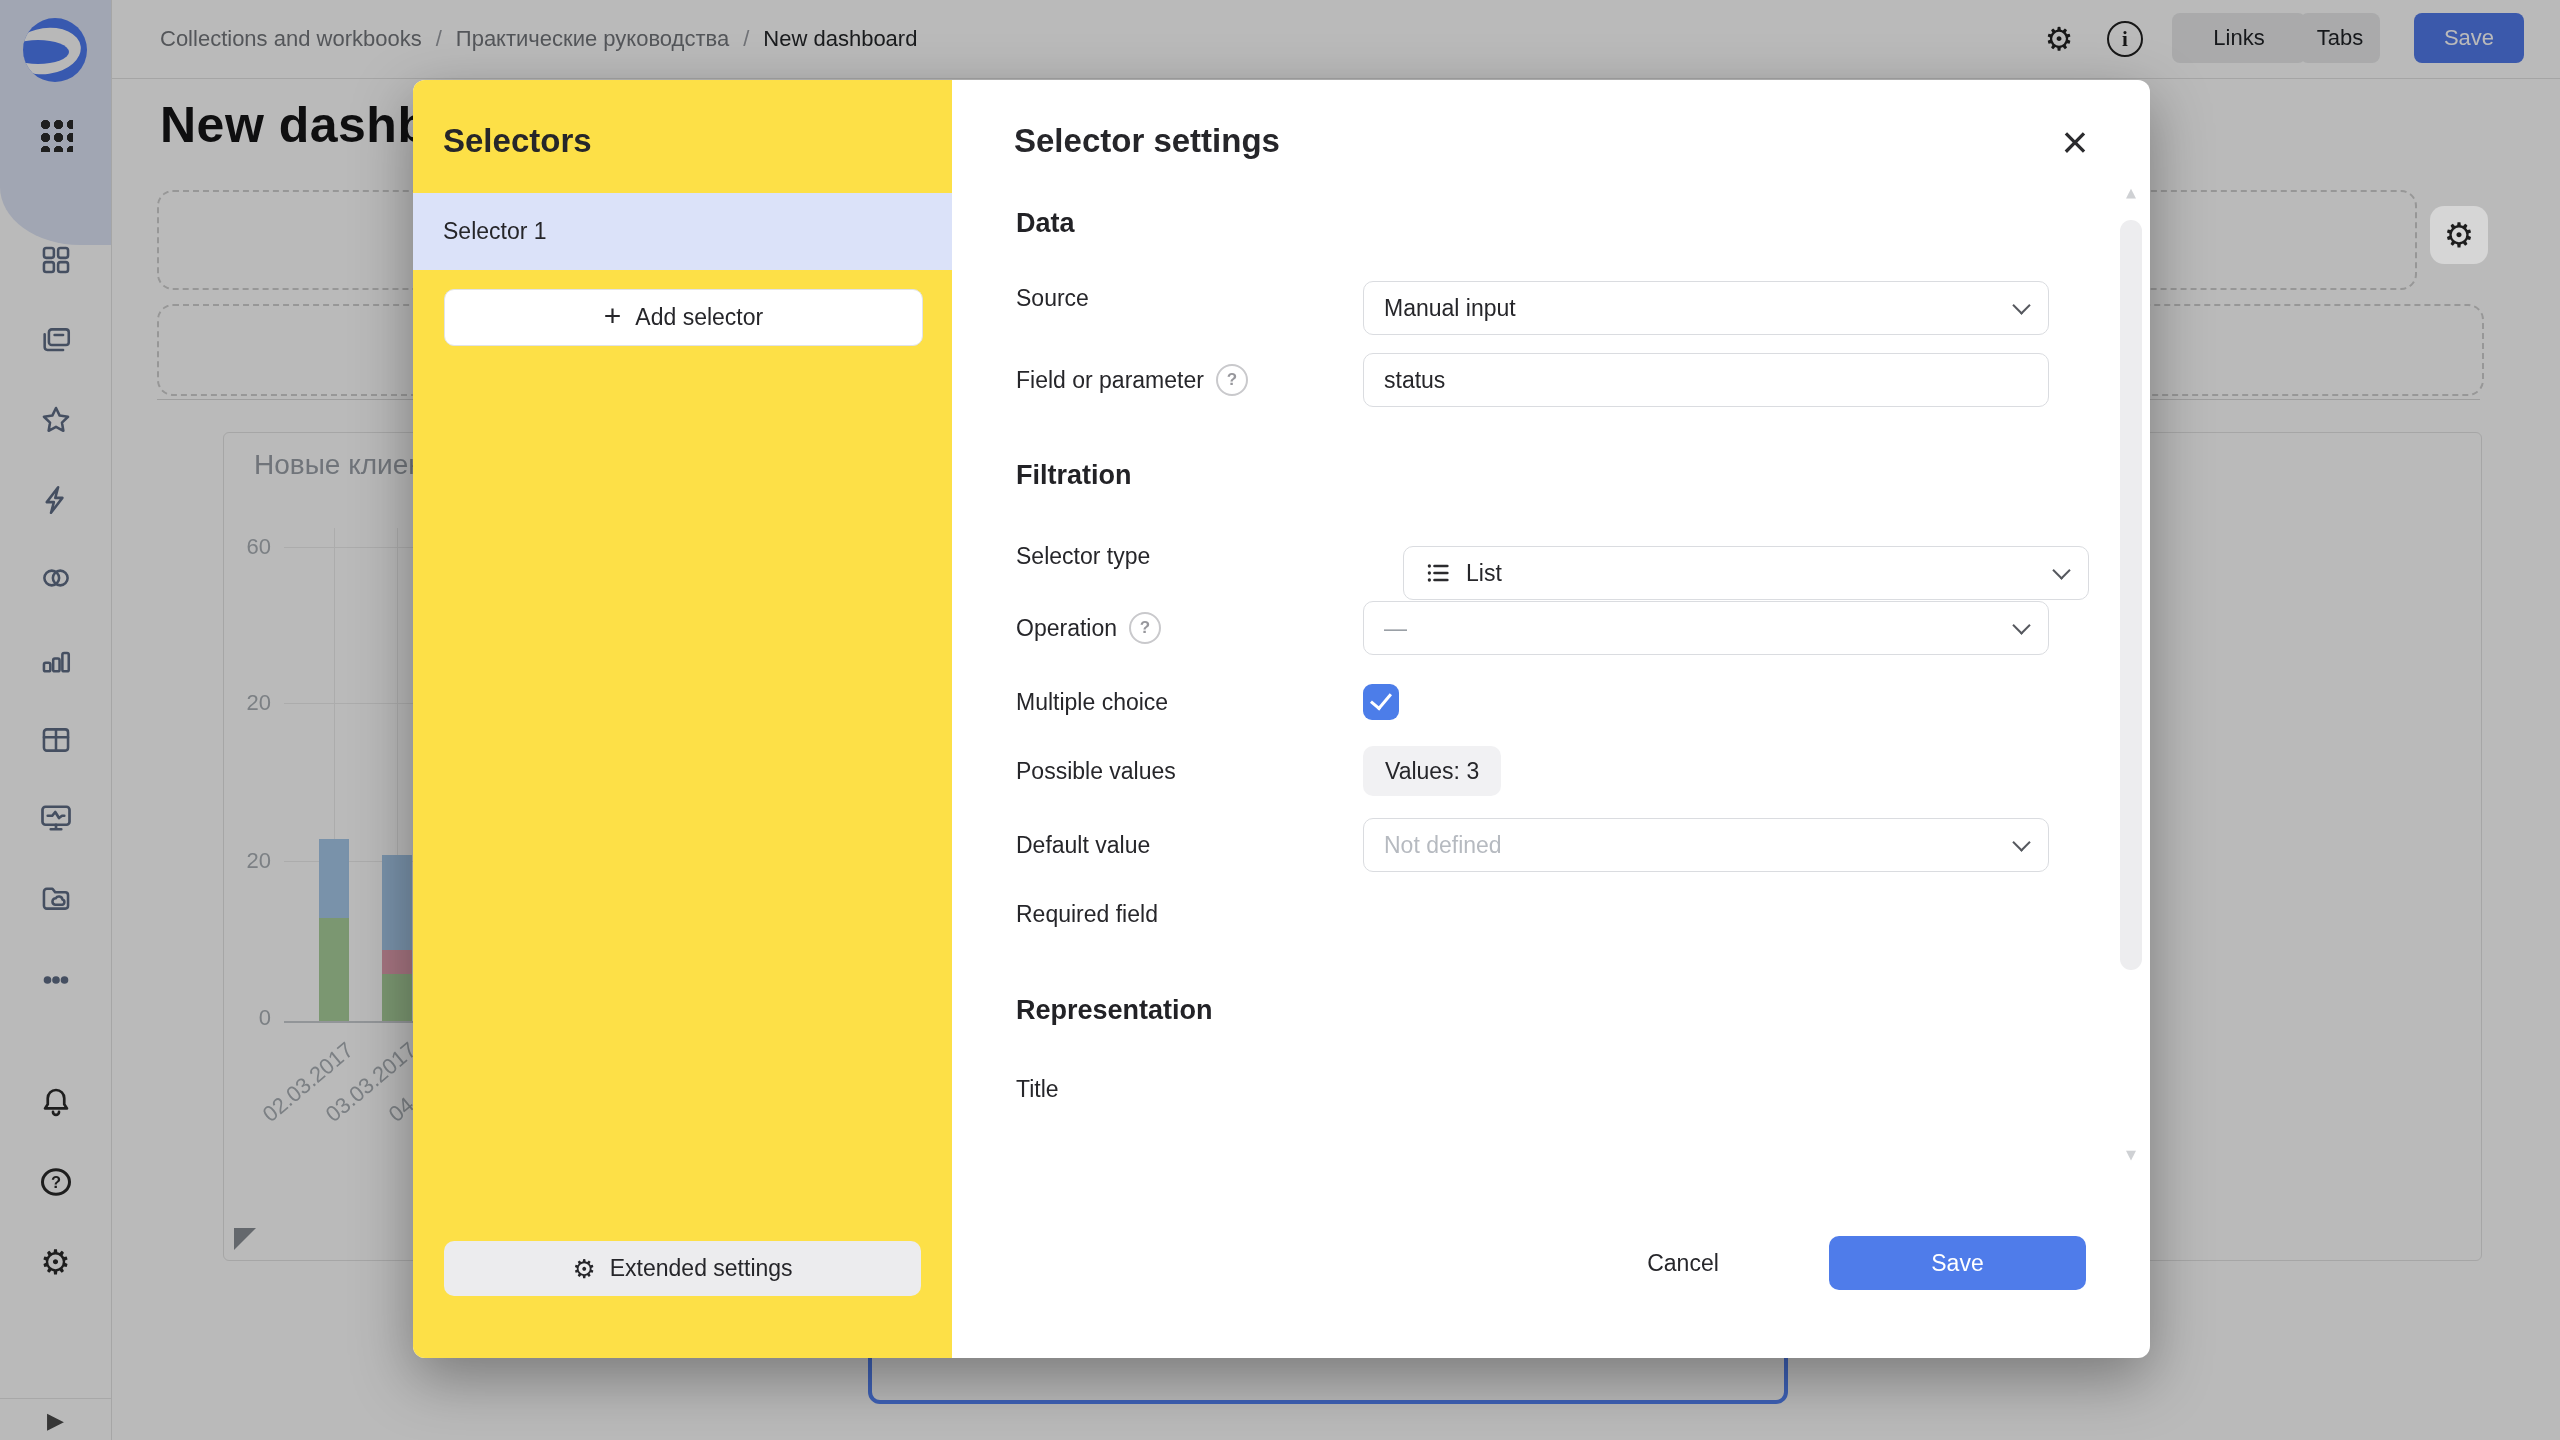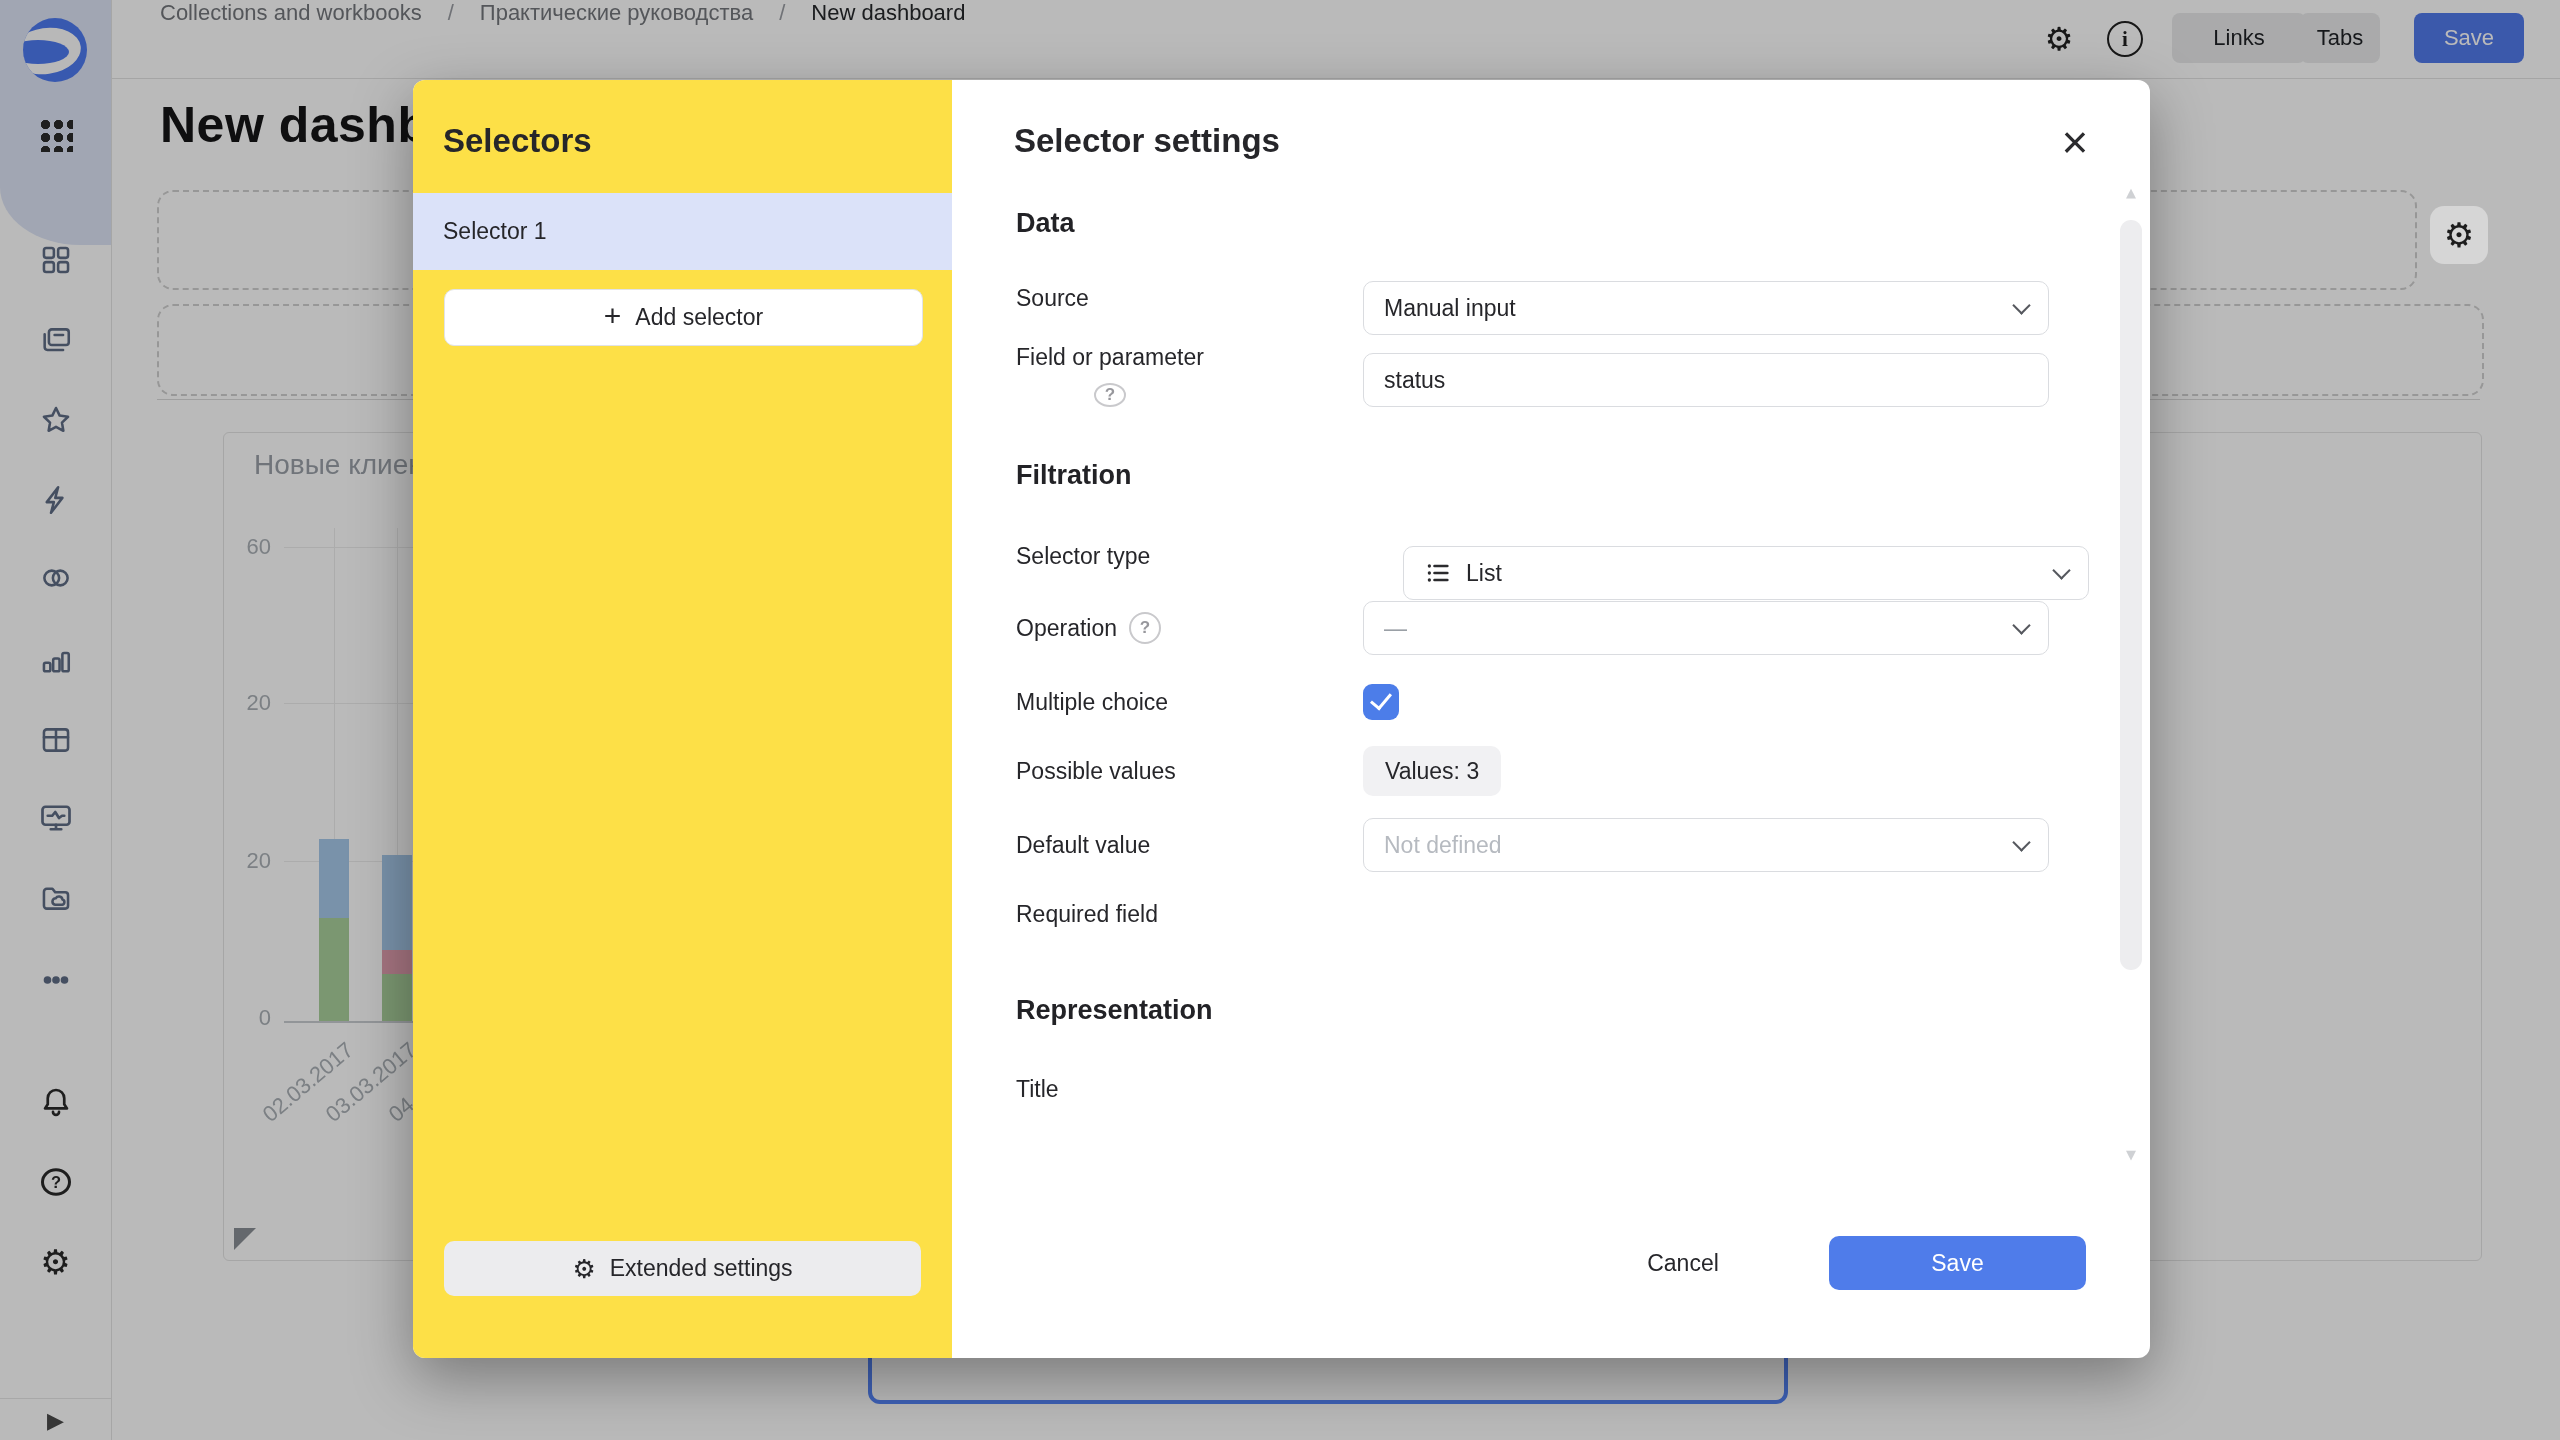--- a/index.html
+++ b/index.html
@@ -2,21 +2,21 @@
 <html><head>
 <meta charset="utf-8">
 <style>
   html,body{margin:0;padding:0;background:#888;}
   .screen{position:relative;width:2560px;height:1440px;overflow:hidden;background:#fff;
           font-family:"Liberation Sans", sans-serif;color:#26282b;}
   .abs{position:absolute;}
 
   
   .topbar{left:0;top:0;width:2560px;height:78px;background:#fff;border-bottom:1px solid #e2e2e2;}
-  .crumbs{left:160px;top:0;height:78px;display:flex;gap:26px;font-size:22px;color:#74777c;}
+  .crumbs{left:160px;top:0;height:78px;display:flex;align-items:center;gap:14px;font-size:22px;color:#74777c;}
   .crumbs .cur{color:#26282b;}
   .crumbs .sep{color:#9a9da3;}
   .tb-iconbtn{top:14px;width:50px;height:50px;display:flex;align-items:center;justify-content:center;
               font-size:32px;color:#222;}
   .tb-btn{top:13px;height:50px;border-radius:8px;background:#e9eaeb;display:flex;align-items:center;
           justify-content:center;font-size:22px;color:#1f2125;}
   .tb-save{background:#527aeb;color:#fff;}
   .info-circle{width:32px;height:32px;border:2.5px solid #222;border-radius:50%;display:flex;align-items:center;
                justify-content:center;font-size:21px;font-weight:bold;color:#222;font-family:"Liberation Serif",serif;}
 
@@ -307,21 +307,21 @@
     <div class="abs sec-h" style="top:128px;">Data</div>
 
     <div class="abs flabel" style="top:191px;">
       <span>Source</span>
     </div>
     <div class="abs control" style="top:201px;">
       <span class="grow">Manual input</span>
       <span class="chev"></span>
     </div>
 
-    <div class="abs flabel" style="top:264px;flex-direction:column;">
+    <div class="abs flabel" style="top:273px;">
       <span>Field or parameter</span>
       <span class="helpq">?</span>
     </div>
     <input class="abs control" style="top: 273px;" value="status">
 
     <div class="abs sec-h" style="top:380px;">Filtration</div>
 
     <div class="abs flabel" style="top:449px;">
       <span>Selector type</span>
     </div>

